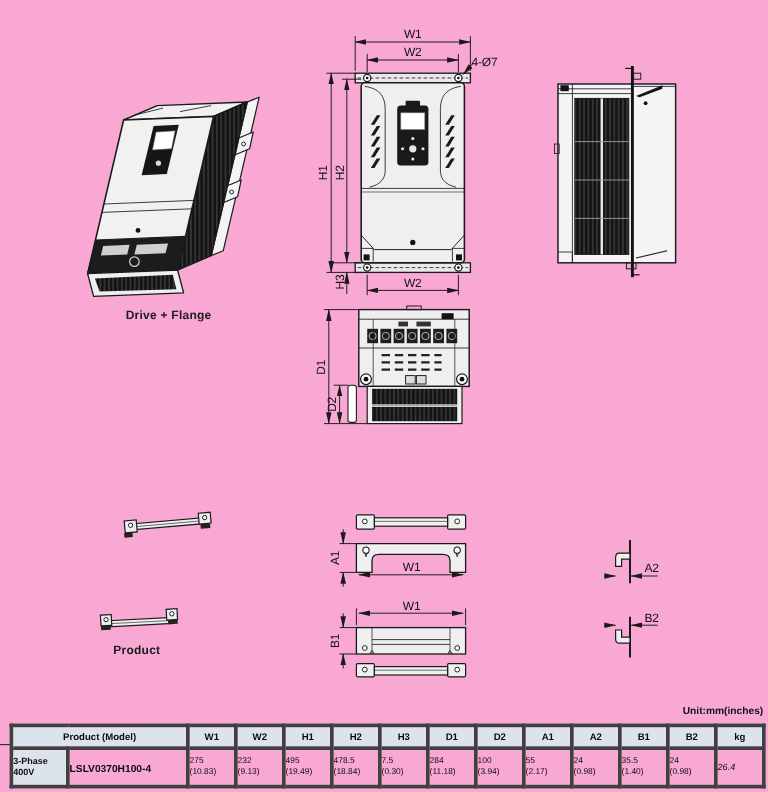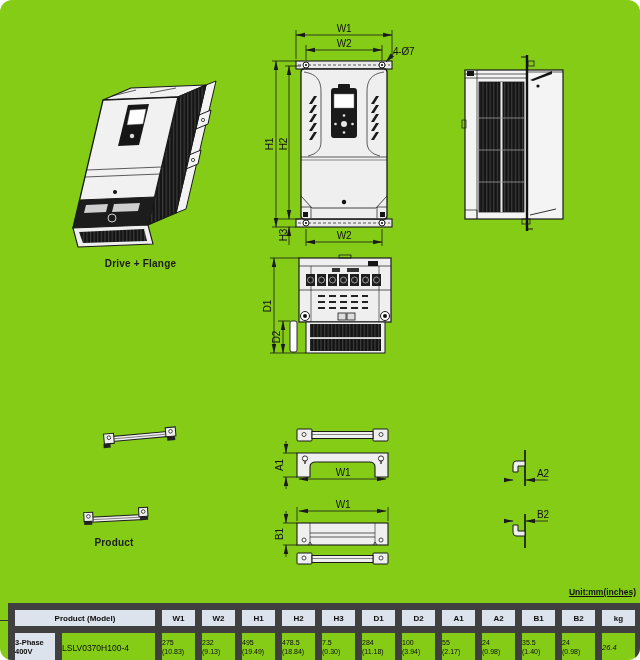--- a/index.html
+++ b/index.html
@@ -1,45 +1,45 @@
 <!DOCTYPE html>
 <html><head>
 <meta charset="utf-8">
 <style>
   html,body { margin:0; padding:0; background:#fff; }
   .page {
-    position:relative; width:640px; height:660px; background:#84cc16;
-    font-family:"Liberation Sans", sans-serif; overflow:hidden;border-radius:12px;
+    position:relative; width:640px; height:660px; background:#f9a8d4;
+    font-family:"Liberation Sans", sans-serif; overflow:hidden;
   }
   svg text { user-select:none; }
   .dimtxt { font:10px "Liberation Sans", sans-serif; fill:#111; letter-spacing:-0.2px; }
   .caption { position:absolute; font-size:10px; font-weight:600; color:#1c1c1c; text-align:center; letter-spacing:0.2px; }
   .cap-drive { left:83px; top:258px; width:115px; }
   .cap-flange { left:64px; top:537px; width:100px; }
-  .unit-note { position:absolute; left:470px; top:587px; width:166px; text-align:right; font-size:8.5px; font-weight:600; color:#111;text-decoration:underline; }
+  .unit-note { position:absolute; left:470px; top:587px; width:166px; text-align:right; font-size:8.5px; font-weight:600; color:#111; }
   .tick-stub { position:absolute; left:0; top:620px; width:9px; height:1px; background:#333; }
 
   table.dim-table {
     position:absolute; left:8px; top:603px; width:627px;
     border-collapse:collapse; table-layout:fixed;
     border-top:2.5px solid #000; border-bottom:2.5px solid #000;
     border-left:1px solid #222; border-right:1px solid #222;
     font-family:"Liberation Sans", sans-serif; color:#0b0b0b;
   }
   table.dim-table th, table.dim-table td {
-    border:7px solid #404040; vertical-align:middle; padding:0;
+    border:3px solid #404040; vertical-align:middle; padding:0;
     overflow:hidden; white-space:nowrap;
   }
   table.dim-table thead th {
     background:#dce3ed; font-size:8px; font-weight:700; height:16px;
     border-bottom:1.8px solid #111;
   }
   table.dim-table td { height:29px; }
   td.phase-cell { background:#dce3ed; font-size:7.5px; font-weight:700; line-height:8.5px;margin-left:28px; }
-  td.model-cell { font-size:8.5px; font-weight:400; }
+  td.model-cell { font-size:8.5px; font-weight:700; }
   td.val-cell { font-size:7px; line-height:8.5px; }
   td.kg-cell { font-size:7.5px;font-style:italic; }
 </style>
 </head>
 <body>
 
 <div class="page">
 
 <svg width="640" height="585" viewBox="0 0 640 585">
   <defs>

